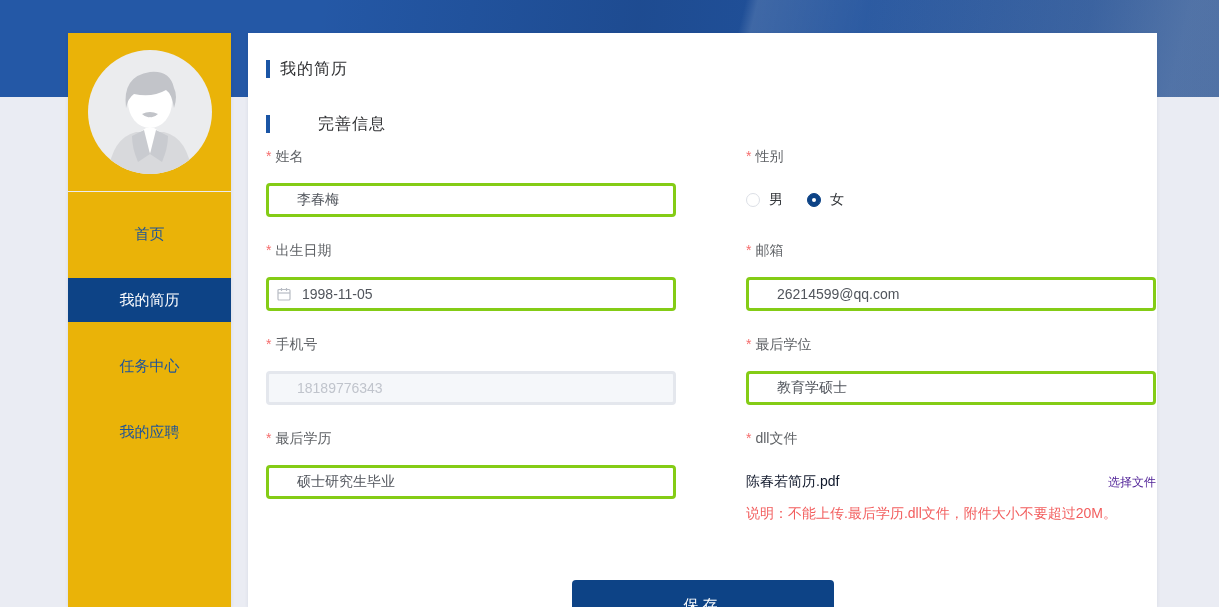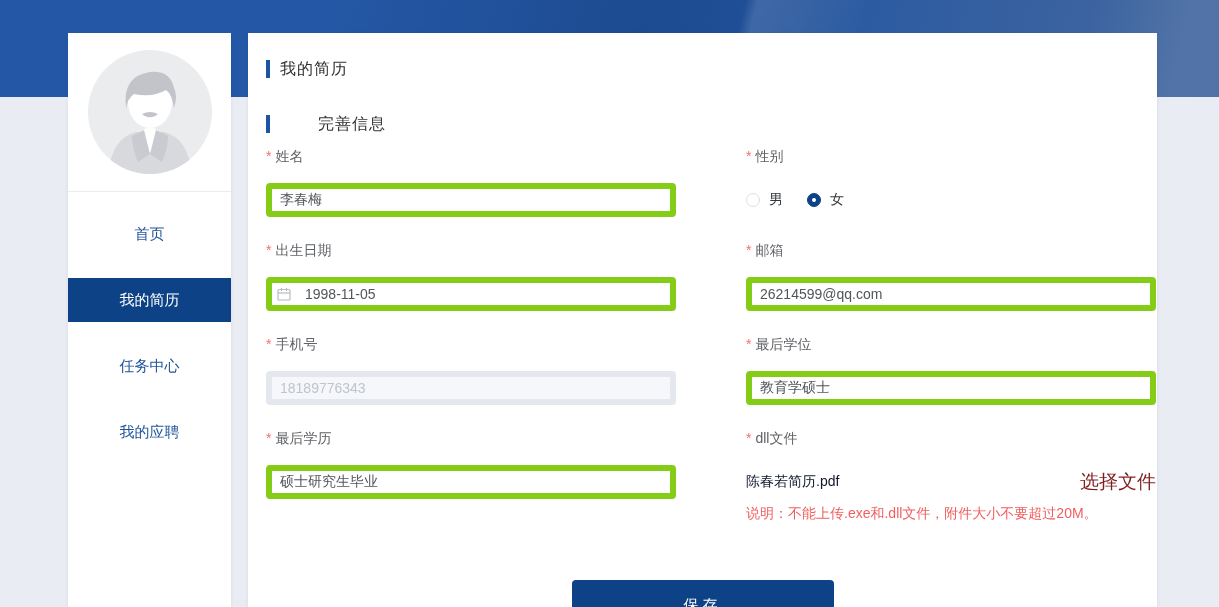--- a/index.html
+++ b/index.html
@@ -8,21 +8,21 @@
 
   
   .banner { position:absolute; left:0; top:0; width:1219px; height:97px;
     background:
       linear-gradient(104deg, rgba(255,255,255,0) 60%, rgba(255,255,255,0.14) 61%, rgba(255,255,255,0.05) 70%, rgba(180,200,230,0.20) 88%, rgba(220,230,245,0.28) 96%),
       linear-gradient(98deg, rgba(8,30,70,0) 26%, rgba(8,30,70,0.22) 52%, rgba(10,35,80,0.10) 70%, rgba(6,25,60,0.30) 100%),
       #2458a6; }
 
   
   .sidebar { position:absolute; left:68px; top:33px; width:163px; height:574px;
-    background:#ffffff; box-shadow:0 1px 4px rgba(30,50,90,0.08); }
+    background:#eab308; box-shadow:0 1px 4px rgba(30,50,90,0.08); }
   .avatar-box { height:159px; display:flex; align-items:center; justify-content:center;
     border-bottom:1px solid #ececee; }
   .menu { padding-top:20px; }
   .menu-item { height:44px; margin-bottom:22px; display:flex; align-items:center;
     justify-content:center; font-size:15px; color:#1f5499; cursor:pointer; }
   .menu-item.active { background:#0d4386; color:#ffffff; }
 
   
   .main { position:absolute; left:248px; top:33px; width:909px; height:574px;
     background:#ffffff; box-shadow:0 1px 4px rgba(30,50,90,0.08);
@@ -31,40 +31,40 @@
   .sec-title .bar { width:4px; height:18px; background:#1a55a5; margin-right:10px; }
   .sec-title .txt { font-size:16px; color:#303133; letter-spacing:1px; }
   .sec-title.first { margin-bottom:37px; }
   .sec-title.second { margin-bottom:15px;gap:38px; }
 
   .form-grid { display:grid; grid-template-columns:410px 410px; column-gap:70px; }
   .field { margin-bottom:25px; }
   .field-label { font-size:14px; color:#5f6266; height:16px; line-height:16px;
     margin-bottom:19px; }
   .req { color:#f56c6c; margin-right:4px; }
-  .ipt { width:100%; height:34px; border:6px solid #84cc16; border-radius:4px;
-    padding:0 8px; font-size:14px; color:#51555c; background:#fff; outline:none;
+  .ipt { width:100%; height:34px; border:3px solid #84cc16; border-radius:4px;
+    padding:0 28px; font-size:14px; color:#51555c; background:#fff; outline:none;
     font-family:"Liberation Sans","DejaVu Sans",sans-serif; }
   .ipt:disabled { background:#f5f7fa; border-color:#e4e7ed; color:#c0c4cc; }
   .ipt-wrap { position:relative; }
   .ipt-wrap .cal { position:absolute; left:11px; top:10px; width:14px; height:14px; }
   .ipt.with-icon { padding-left:33px; }
 
   .radio-row { height:34px; display:flex; align-items:center; }
   .radio-group { display:flex; align-items:center; margin-right:24px; cursor:pointer; }
   .radio-dot { width:14px; height:14px; border-radius:50%; border:1px solid #dcdfe6;
     background:#fff; position:relative; }
   .radio-group.checked .radio-dot { background:#0d4386; border-color:#0d4386; }
   .radio-group.checked .radio-dot::after { content:""; position:absolute; left:4px; top:4px;
     width:4px; height:4px; border-radius:50%; background:#fff; }
   .radio-label { font-size:14px; color:#33363a; margin-left:9px; }
 
   .upload-row { height:34px; display:flex; align-items:center; justify-content:space-between; }
   .file-name { font-size:14px; color:#0f172a; }
-  .file-select { font-size:19px; color:#7f1d1d; cursor:pointer; }
+  .file-select { font-size:12px; color:#4c1d95; cursor:pointer; }
   .upload-note { font-size:14px; color:#f25e5e; margin-top:6px; }
 
   .save-wrap { display:flex; justify-content:center; margin-top:32px; }
   .save-btn { width:262px; height:50px; background:#0d4386; color:#ffffff; border:none;
     border-radius:4px; font-size:15px; letter-spacing:4px; cursor:pointer;
     font-family:"Liberation Sans","DejaVu Sans",sans-serif; }
 </style>
 </head>
 <body>
 
@@ -175,21 +175,21 @@
     </div>
 
     <div class="field">
       <div class="field-label">
         <span class="req">*</span><span>dll文件</span>
       </div>
       <div class="upload-row">
         <span class="file-name">陈春若简历.pdf</span>
         <span class="file-select">选择文件</span>
       </div>
-      <div class="upload-note">说明：不能上传.exe和.dll文件，附件大小不要超过20M。</div>
+      <div class="upload-note">说明：不能上传.最后学历.dll文件，附件大小不要超过20M。</div>
     </div>
 
   </div>
 
   <div class="save-wrap">
     <button class="save-btn">保存</button>
   </div>
 </div>
 
 </body></html>

